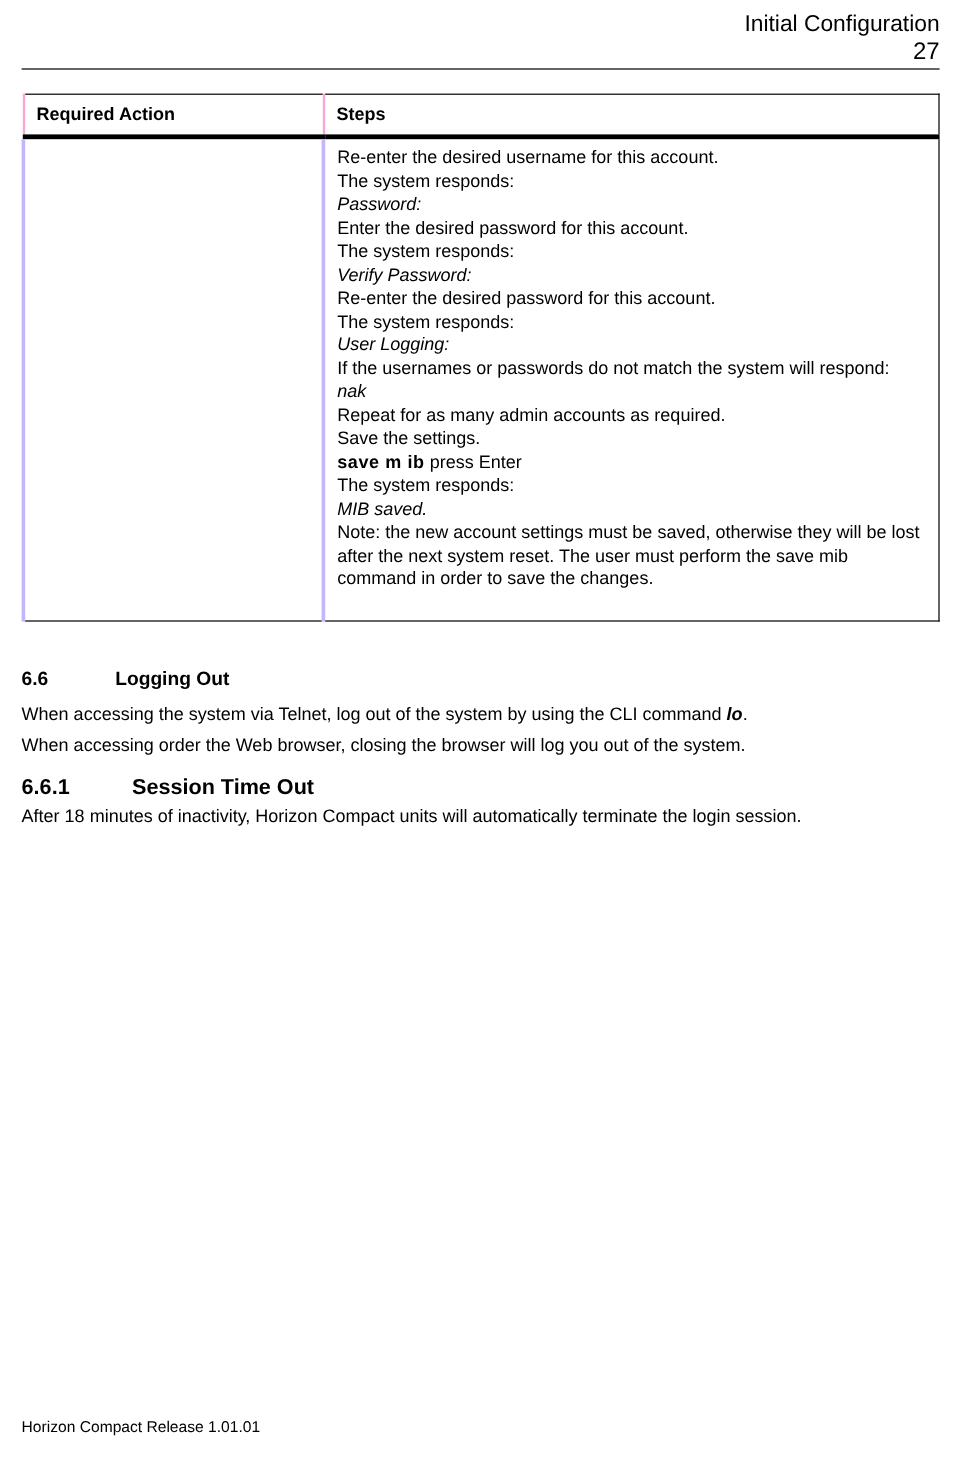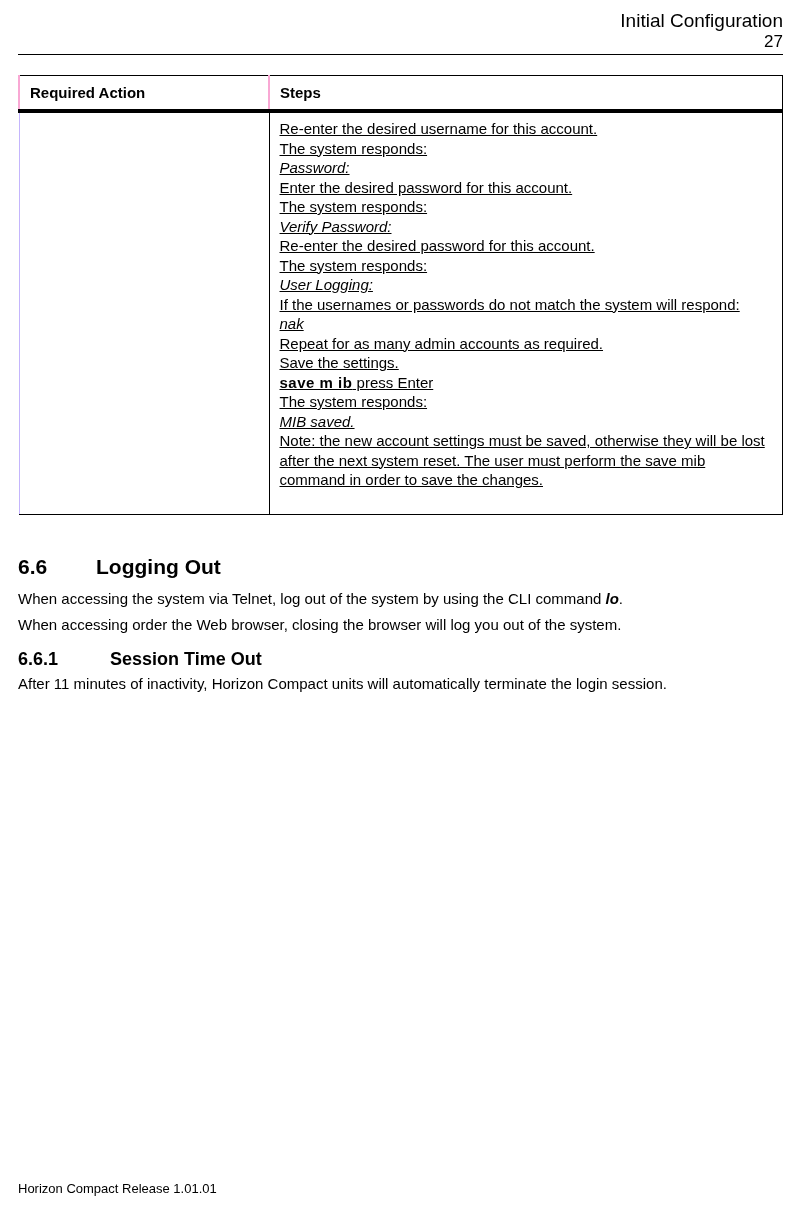--- a/index.html
+++ b/index.html
@@ -11,21 +11,21 @@
       font-size: 15px;
       color: #000;
       position: relative;
       padding: 10px 18px 0 18px;
     }
     .header-area {
       text-align: right;
       margin-bottom: 2px;
     }
     .header-title { font-size: 19px; }
-    .header-page { font-size: 17px; }
+    .header-page { font-size: 20px; }
     .header-rule {
       border: none;
       border-top: 1.5px solid #000;
       margin-bottom: 20px;
     }
     .tbl {
       width: 100%;
       border-collapse: collapse;
       margin-bottom: 40px;
     }
@@ -41,38 +41,37 @@
     .tbl th:first-child { width: 250px; }
     .thick-sep td {
       border-top: 4px solid #000;
       padding: 0;
       height: 0;
       border-left: 1px solid #000;
       border-right: 1px solid #000;
     }
     .tbl td.cell {
       vertical-align: top;
-      border-left: 1px solid #c4b5fd;
+      border-left: 3px solid #c4b5fd;
       border-right: 1px solid #000;
       border-bottom: 1px solid #000;
       padding: 6px 10px 24px 10px;
       font-size: 15px;
       line-height: 1.3;
-      text-decoration: underline;
     }
     .steps p { margin: 0; }
     .indent1 { margin-left: 22px; margin-top: 2px; }
     .indent0 { margin-left: 0; margin-top: 2px; }
     .gap { margin-top: 22px; }
     .gap-sm { margin-top: 22px; }
     .italic { font-style: italic; }
     .boldcmd { font-weight: bold; letter-spacing: 0.5px; }
     .lo { font-weight: bold; font-style: italic; }
     h2.section {
-      font-size: 21px;
+      font-size: 16px;
       font-weight: bold;
       margin: 0 0 10px 0;
     }
     h2.section .num { display: inline-block; width: 78px; }
     .body-para {
       font-size: 15px;
       margin-bottom: 6px;
       line-height: 1.35;
     }
     h3.subsection {
@@ -140,17 +139,17 @@
   <span class="num">6.6</span><span>Logging Out</span>
 </h2>
 <p class="body-para">
   <span>When accessing the system via Telnet, log out of the system  by using the CLI command </span><span class="lo">lo</span><span>.</span>
 </p>
 <p class="body-para">When accessing order the Web browser, closing the browser will log you out of the system.</p>
 
 <h3 class="subsection">
   <span class="num">6.6.1</span><span>Session Time Out</span>
 </h3>
-<p class="body-para">After 11 minutes of inactivity, Horizon Compact units will automatically terminate the login session.</p>
+<p class="body-para">After 18 minutes of inactivity, Horizon Compact units will automatically terminate the login session.</p>
 
 <div class="footer">
   <span>Horizon Compact Release 1.01.01</span>
 </div>
 
 </body></html>

